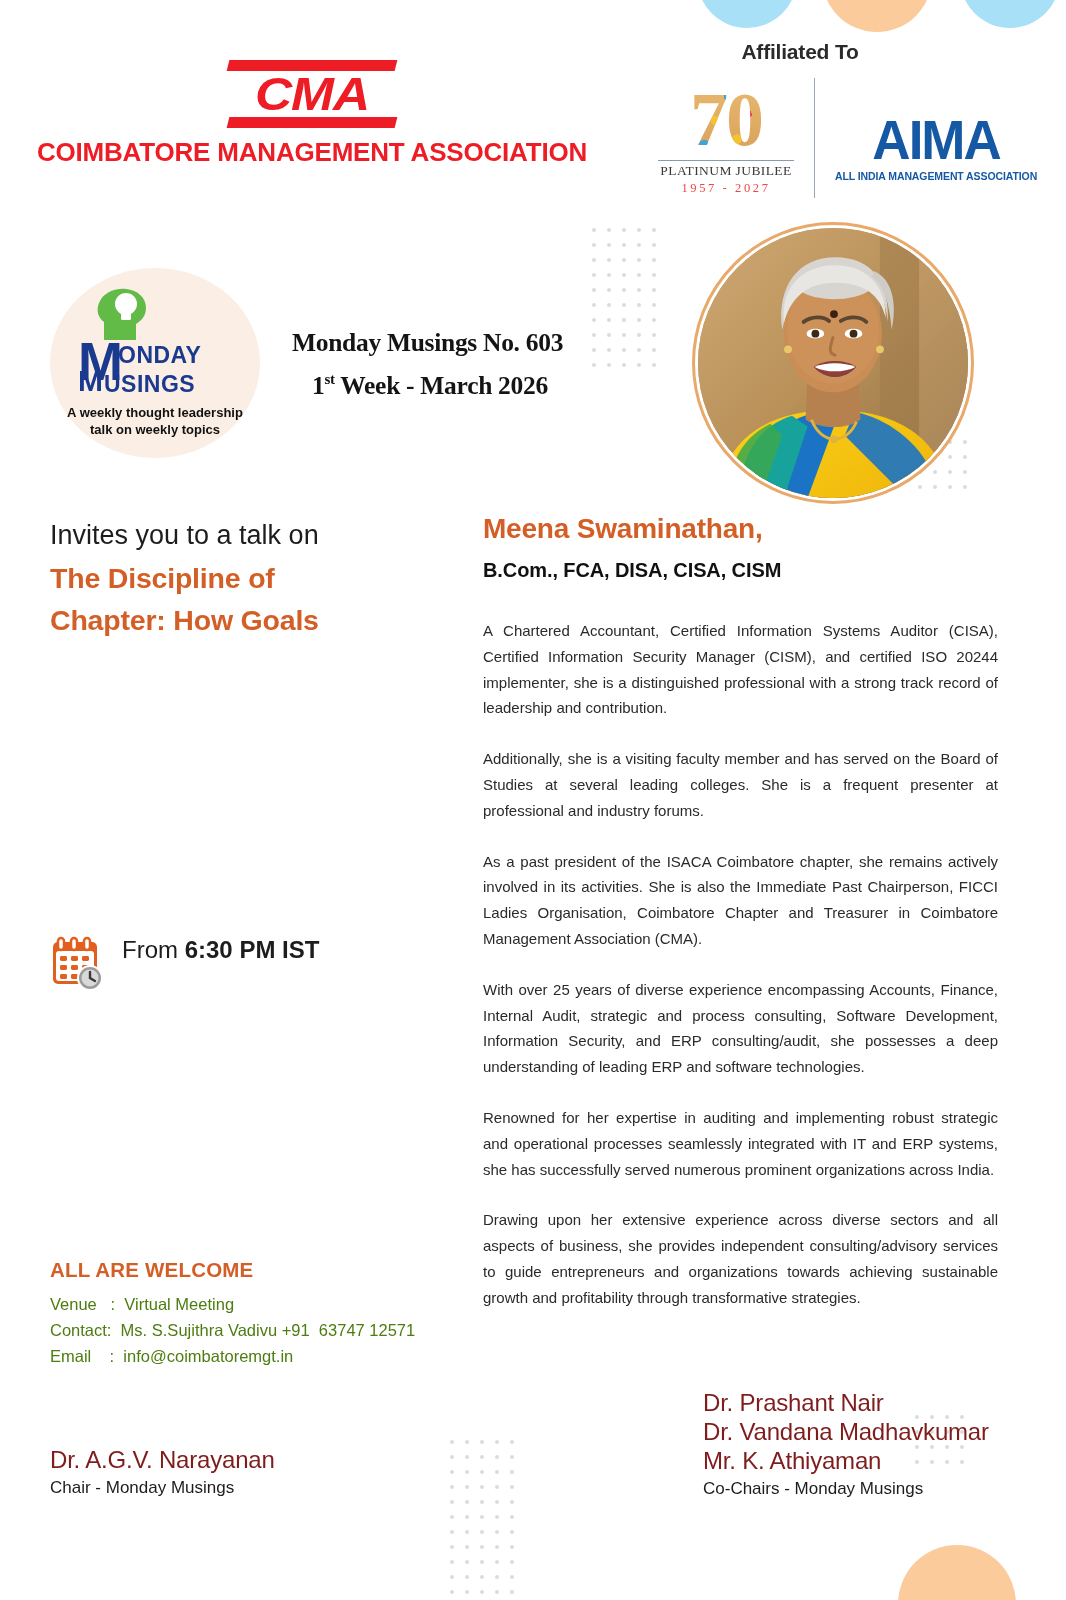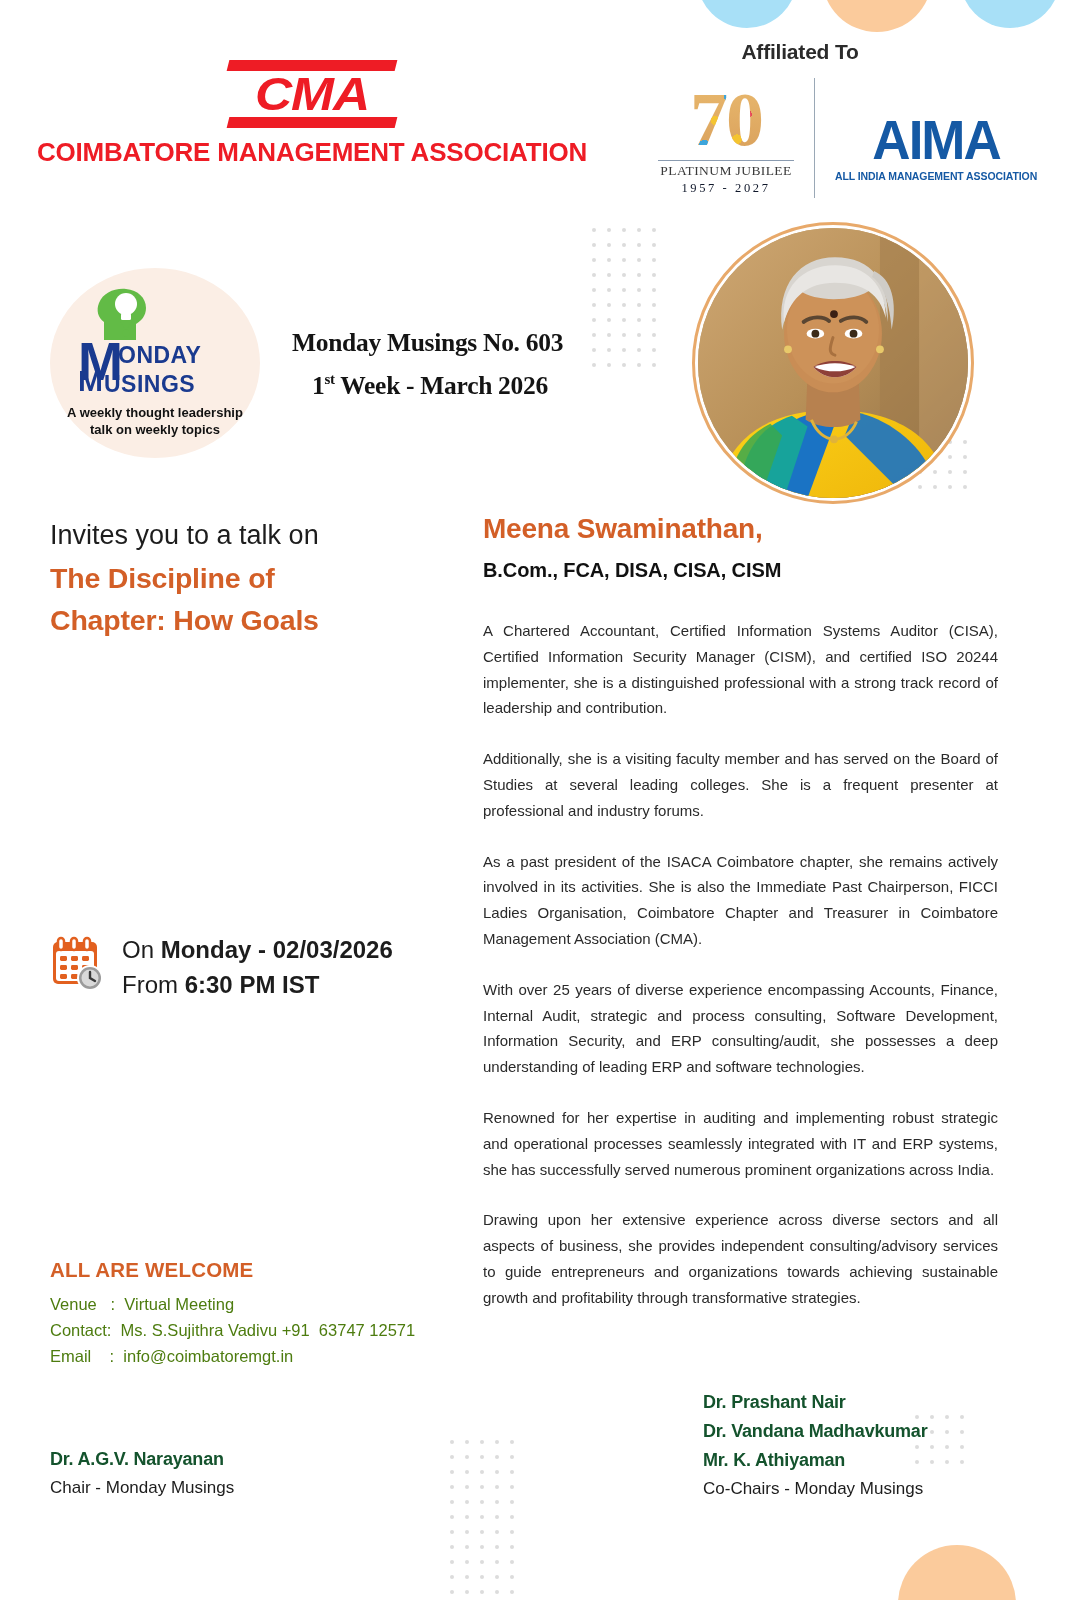--- a/index.html
+++ b/index.html
@@ -80,21 +80,21 @@
     -webkit-background-clip: text; background-clip: text;
     color: transparent;
   }
   .j-sub {
     font-family: "Liberation Serif", serif;
     font-size: 13.5px; color: #3a3a3a; letter-spacing: 0.4px;
     border-top: 1px solid #8a9bb0; padding-top: 2px; margin-top: 2px;
   }
   .j-years {
     font-family: "Liberation Serif", serif;
-    font-size: 12.5px; color: #0f172a; letter-spacing: 2.6px; margin-top: 2px;
+    font-size: 12.5px; color: #ef4444; letter-spacing: 2.6px; margin-top: 2px;
   }
   .j-divider { width: 1px; height: 120px; background: #9aa8b6; margin: 0 22px 0 20px; }
 
   .aima { text-align: center; padding-top: 18px; }
   .aima-word {
     font-weight: bold; font-size: 53px; color: #1559a4;
     letter-spacing: -2px; line-height: 54px;
     transform: scaleY(1.05);
   }
   .aima-sub {
@@ -189,21 +189,21 @@
   .bio p {
     font-size: 15px; color: #2a2a2a; line-height: 25.8px;
     text-align: justify; margin-bottom: 25px;
   }
   .bio p:last-child { margin-bottom: 0; }
 
   
   .sign-left { position: absolute; left: 50px; top: 1445px; }
   .sign-right { position: absolute; left: 703px; top: 1388px; }
   .sign-name {
-    font-size: 18px; font-weight: bold; color: #14532d;
+    font-size: 24px; font-weight: normal; color: #7f1d1d;
     line-height: 29px; letter-spacing: -0.2px;
   }
   .sign-role { font-size: 17px; color: #1d1d1d; margin-top: 4px; }
 </style>
 </head>
 <body>
 
 <div class="circ circ-blue" style="left:697px; top:-72px; width:100px; height:100px;"></div>
 <div class="circ circ-peach" style="left:822px; top:-78px; width:110px; height:110px;"></div>
 <div class="circ circ-blue" style="left:960px; top:-72px; width:100px; height:100px;"></div>
@@ -497,21 +497,20 @@
         <rect x="10" y="39" width="7" height="5" rx="1.4"></rect>
         <rect x="21" y="39" width="7" height="5" rx="1.4"></rect>
       </g>
       <circle cx="40" cy="43" r="13" fill="#ffffff"></circle>
       <circle cx="40" cy="43" r="11" fill="#9b9b9b"></circle>
       <circle cx="40" cy="43" r="8.5" fill="#d9d9d9"></circle>
       <path d="M40 37 L40 43 L45 46" stroke="#3a3a3a" stroke-width="2.4" fill="none" stroke-linecap="round"></path>
     </svg>
   </div>
   <div class="when-text">
-    <div><span>On </span><b>Monday - 02/03/2026</b></div>
     <div><span>From </span><b>6:30 PM IST</b></div>
   </div>
 </div>
 
 <div class="welcome">
   <div class="welcome-h">ALL ARE WELCOME</div>
   <div class="welcome-row"><span>Venue   :</span><span>  Virtual Meeting</span></div>
   <div class="welcome-row"><span>Contact:</span><span>  Ms. S.Sujithra Vadivu +91  63747 12571</span></div>
   <div class="welcome-row"><span>Email    :</span><span>  info@coimbatoremgt.in</span></div>
 </div>

